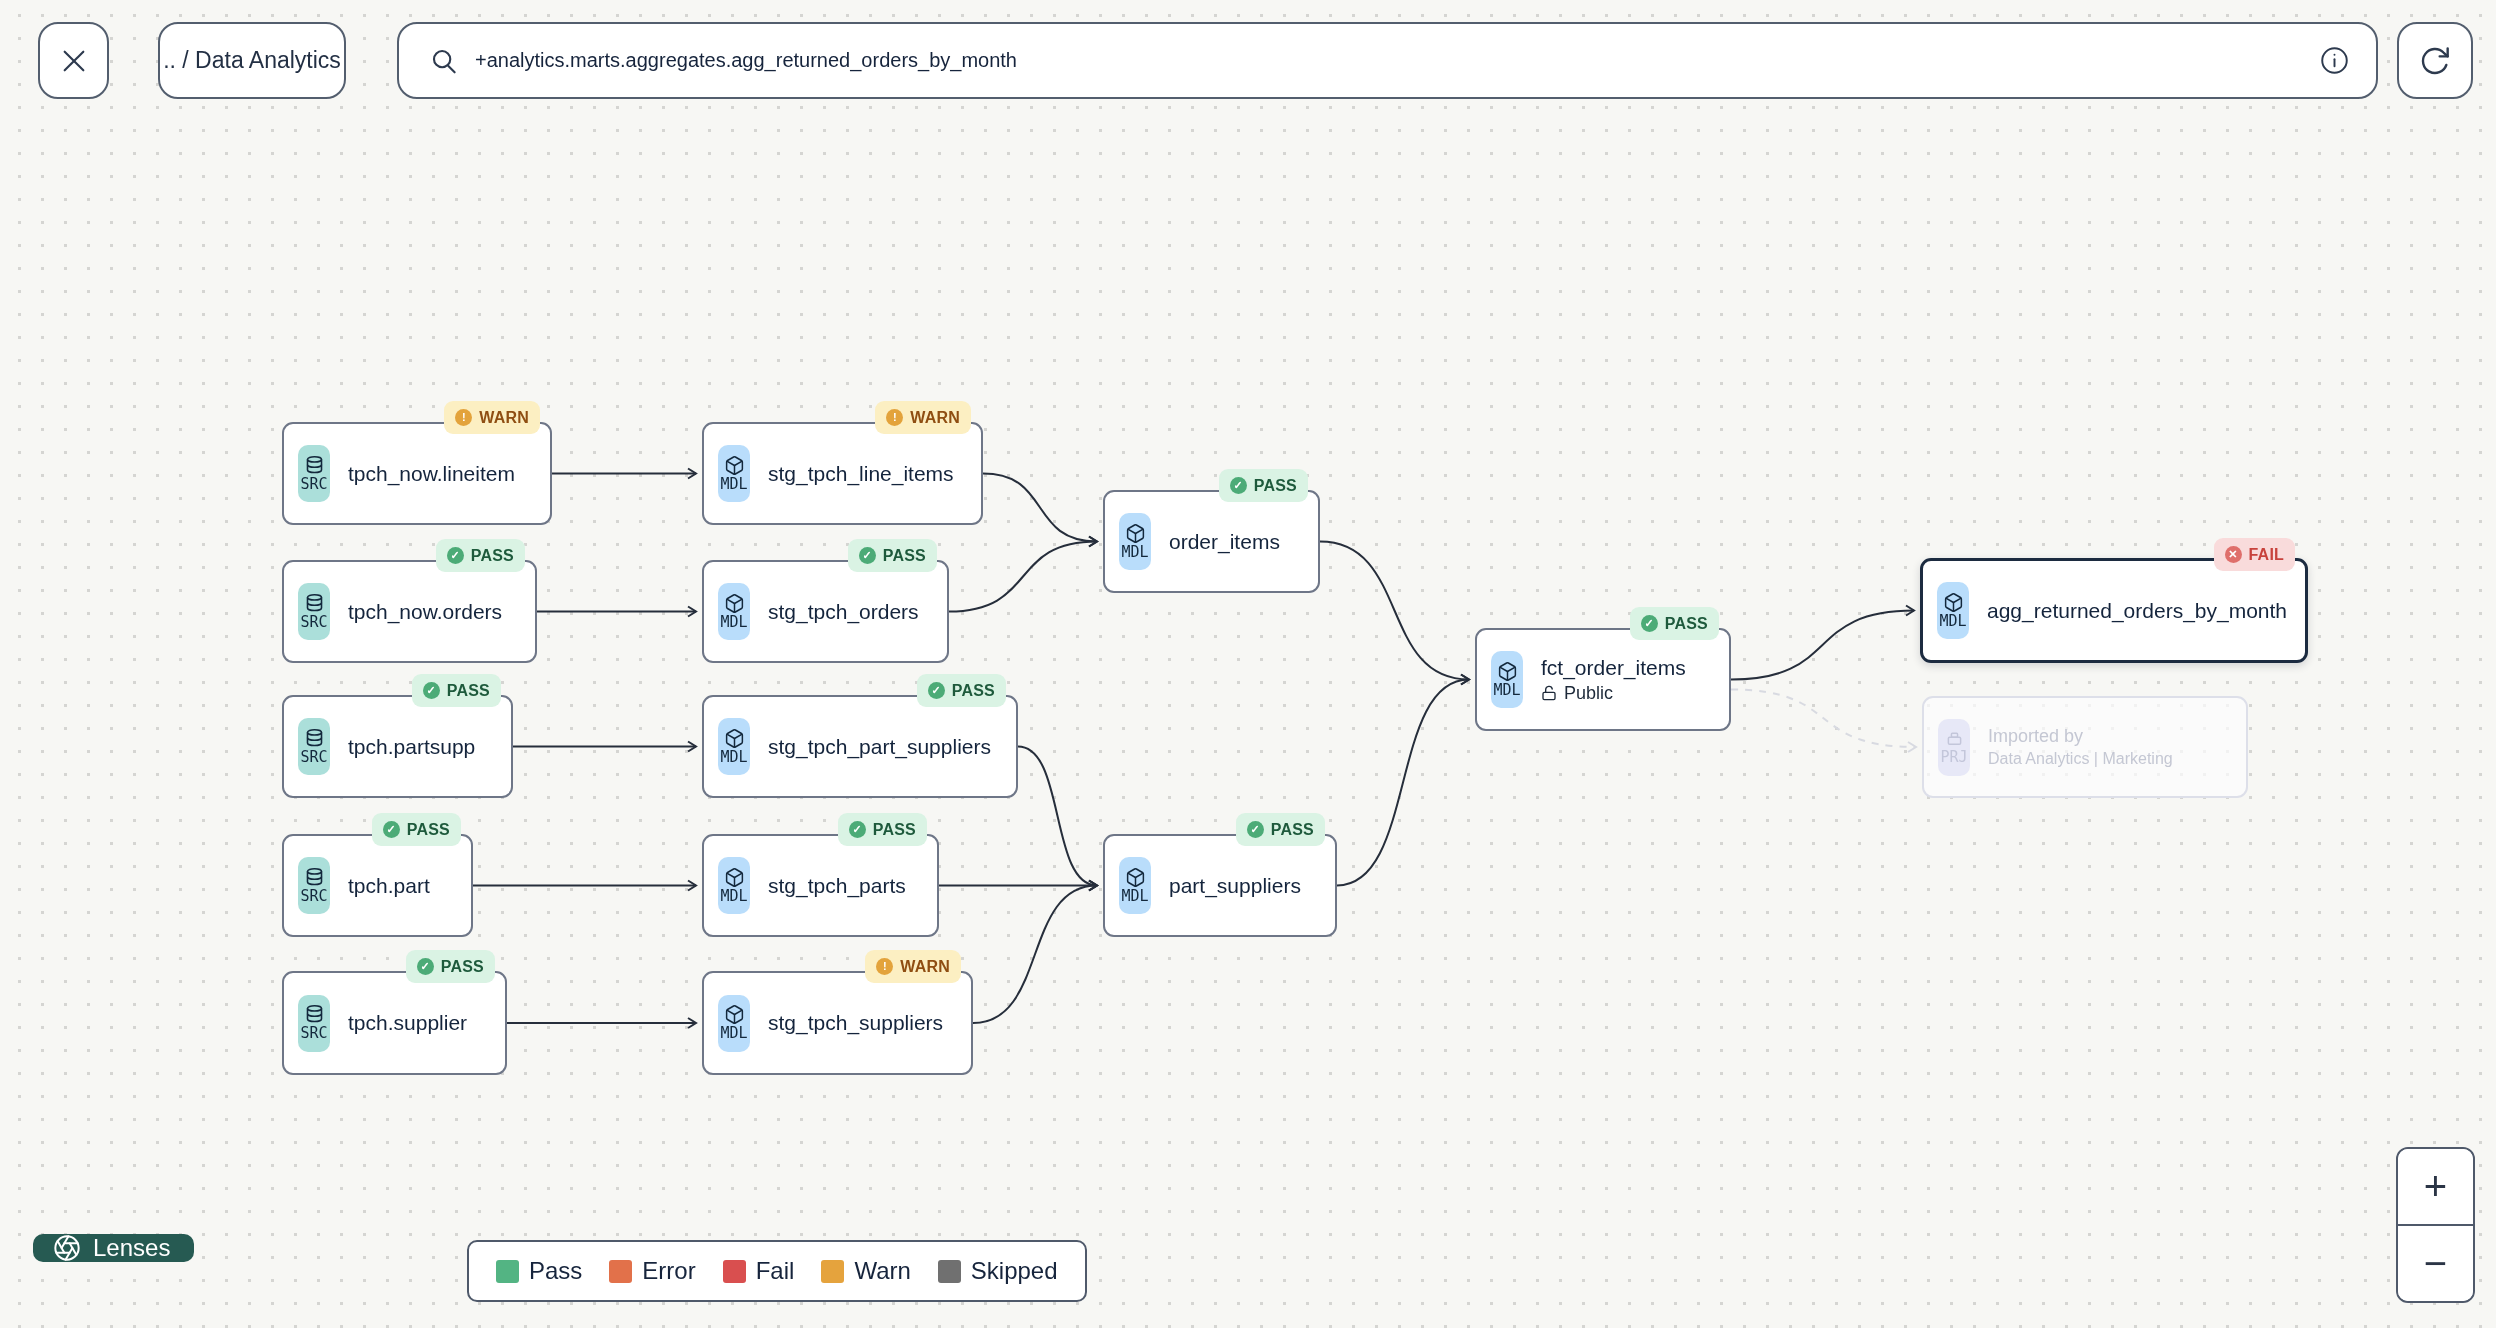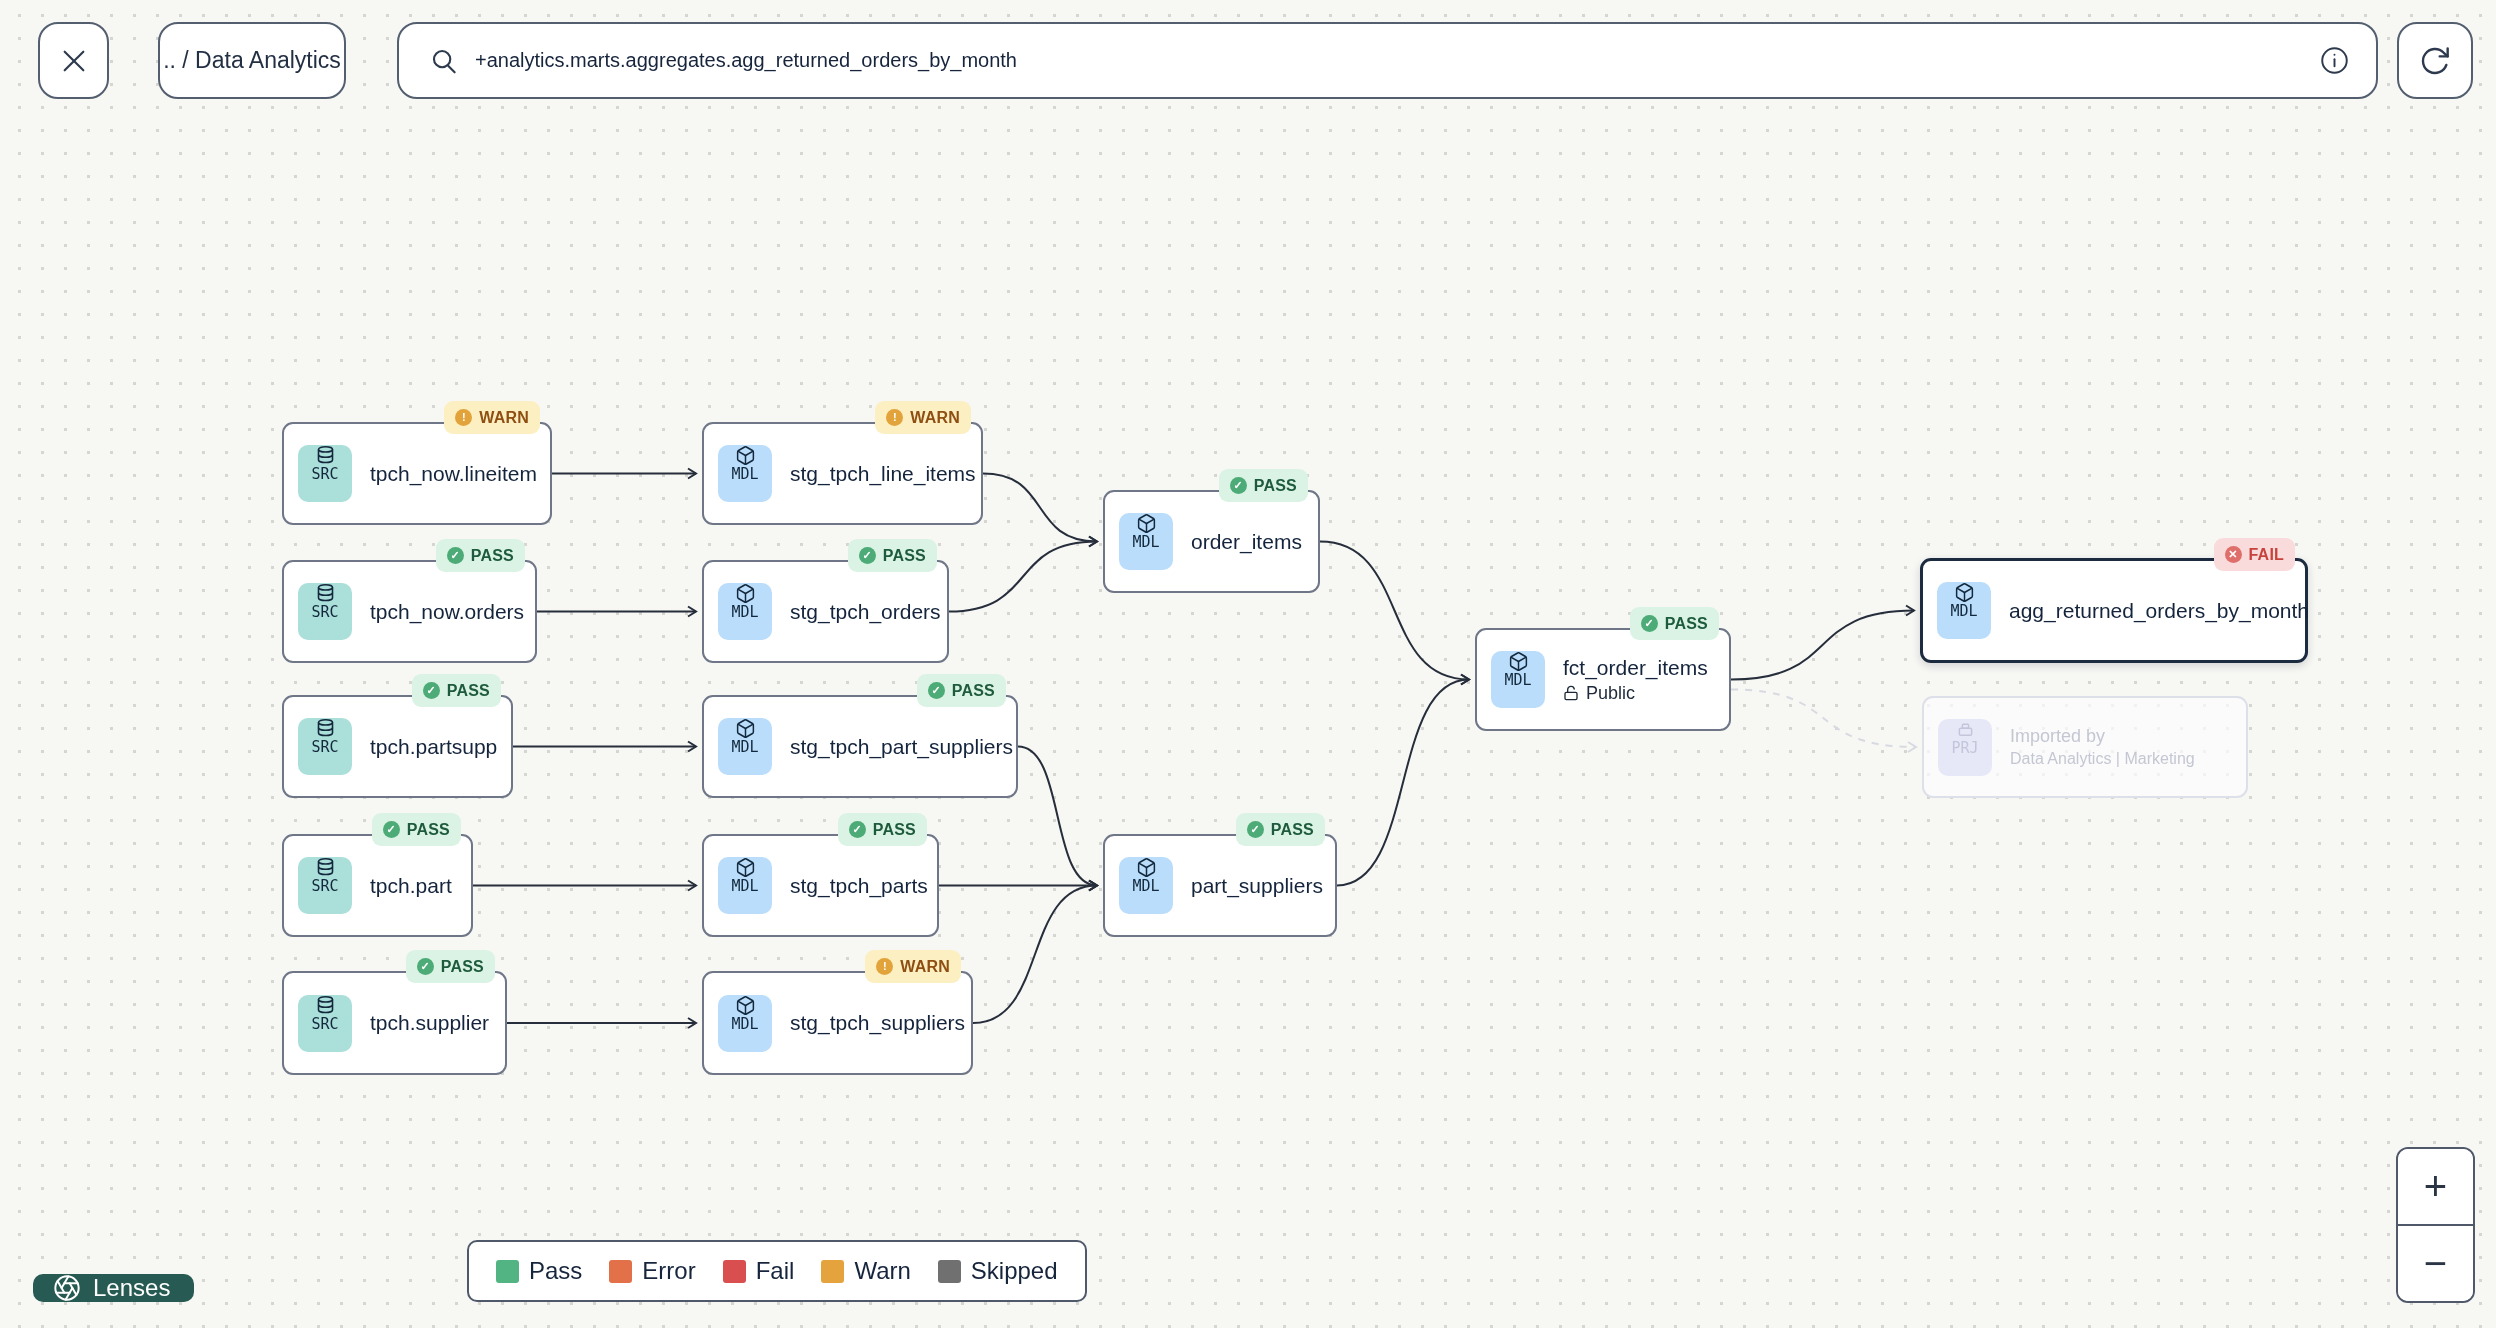--- a/index.html
+++ b/index.html
@@ -38,22 +38,22 @@
   .edge { fill:none; stroke:#262e3b; stroke-width:2px; }
   .edge.dashed { stroke:#d8dae1; stroke-dasharray:7 7; }
   #nodes-layer { position:absolute; inset:0; }
   .node {
     position:absolute; background:#ffffff; border:2px solid #6e7687;
     border-radius:11px; display:flex; align-items:center; cursor:pointer;
   }
   .node.selected { border:3px solid #1c2b40; box-shadow:0 3px 8px rgba(23,33,52,.16); }
   .node.ghost { background:rgba(252,252,254,.7); border-color:#dddfe9; cursor:default; }
   .chip {
-    width:54px; height:57px; border-radius:10px; flex:none; margin-left:14px;
-    display:flex; flex-direction:column; align-items:center; 
+    width:32px; height:57px; border-radius:10px; flex:none; margin-left:14px;
+    display:flex; flex-direction:column; align-items:center; justify-content:center;
     color:#13283c;
   }
   .chip svg { width:21px; height:21px; stroke:#13283c; }
   .chip-label { font-family:"DejaVu Sans Mono", monospace; font-size:15px; line-height:17px; }
   .chip-SRC { background:#abdfda; }
   .chip-MDL { background:#b9ddfb; }
   .chip-PRJ { background:#e7e8f7; color:#c3c6da; }
   .chip-PRJ svg { stroke:#c3c6da; }
   .node-text { margin-left:18px; display:flex; flex-direction:column; gap:3px; padding-right:8px; }
   .node-label { font-size:21px; color:#14243c; white-space:nowrap; }
@@ -71,21 +71,21 @@
     display:flex; align-items:center; justify-content:center;
     font-size:11px; font-weight:bold; line-height:1;
   }
   .badge-pass { background:#daf3e4; color:#1e5a3c; }
   .badge-pass .badge-dot { background:#4cab77; }
   .badge-warn { background:#fcefc2; color:#8f4e12; }
   .badge-warn .badge-dot { background:#e3a33b; }
   .badge-fail { background:#f9dbdb; color:#c8423c; }
   .badge-fail .badge-dot { background:#df6f6b; }
   
-  #lens-group { position:absolute; left:33px; bottom:26px; display:flex; align-items:flex-end; height:68px; }
+  #lens-group { position:absolute; left:33px; bottom:26px; display:flex; align-items:flex-start; height:68px; }
   #lenses-btn {
     background:#265a52; color:#ffffff; border-radius:10px;
     display:flex; align-items:center; gap:12px; padding:0 24px 0 20px;
     font-size:24px; cursor:pointer;
   }
   #lenses-btn svg { stroke:#ffffff; }
   #lens-selector {
     margin-left:-12px; background:#ffffff; border:2px solid #4f596a; border-radius:10px;
     display:flex; align-items:center; gap:14px; padding:0 22px;
     font-size:24px; color:#1d2939; cursor:pointer;

